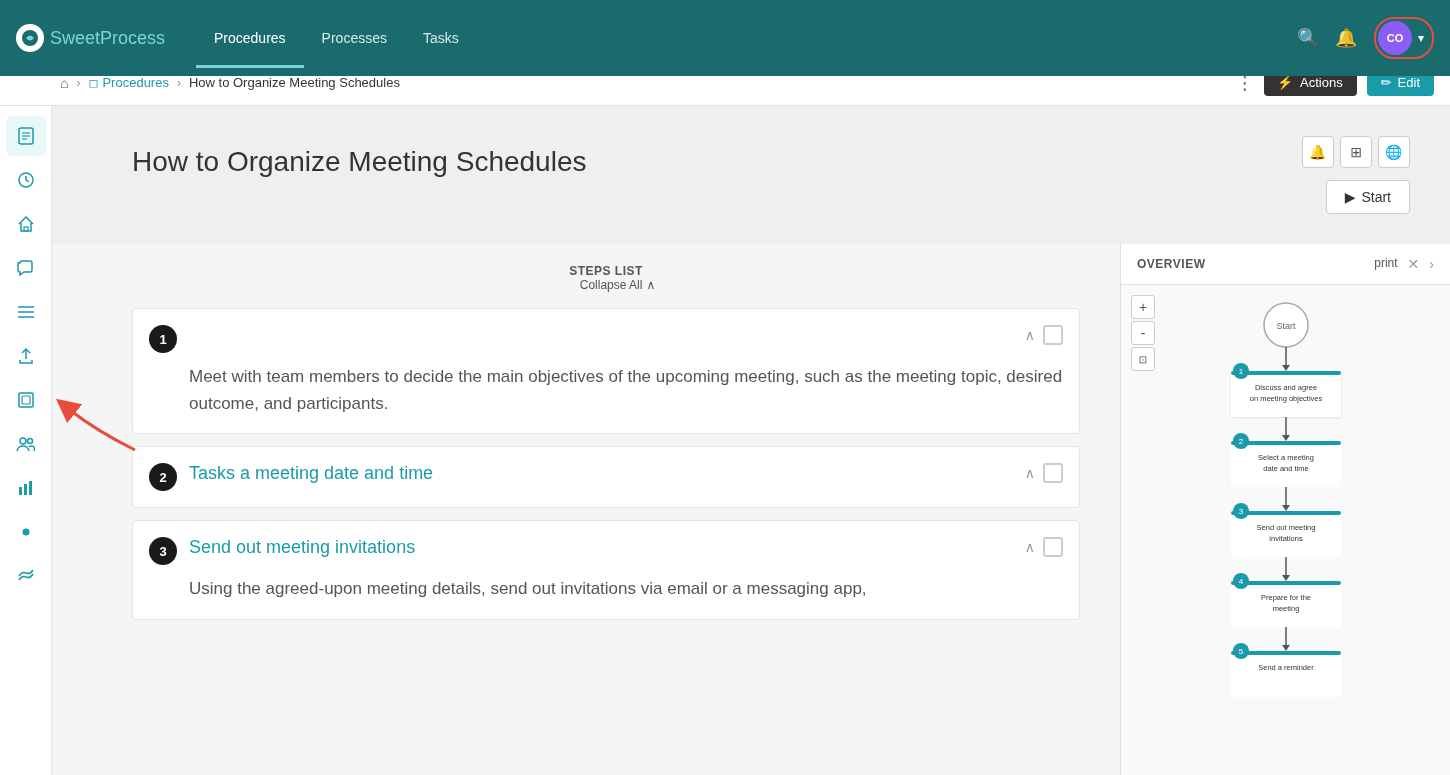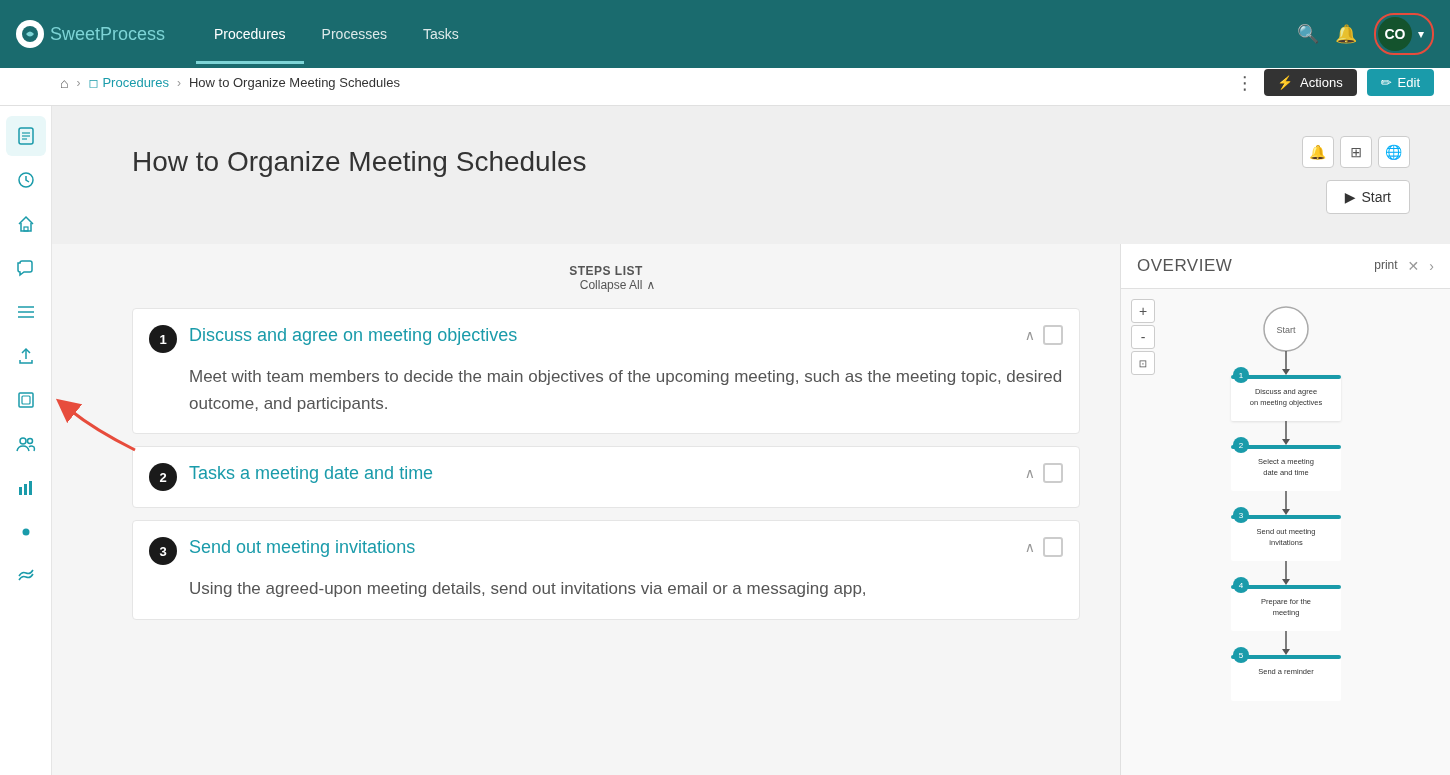--- a/index.html
+++ b/index.html
@@ -1,21 +1,21 @@
 <!DOCTYPE html>
 <html><head>
   <meta charset="utf-8">
   <style>
     * { margin: 0; padding: 0; box-sizing: border-box; }
     body { font-family: -apple-system, BlinkMacSystemFont, 'Segoe UI', sans-serif; background: #f5f5f5; overflow: hidden; }
 
     
     .top-nav {
       background: #1a6b6e;
-      height: 68px;
+      height: 76px;
       display: flex;
       align-items: center;
       padding: 0 16px;
       position: fixed;
       top: 0; left: 0; right: 0;
       z-index: 100;
     }
     .logo-area {
       display: flex;
       align-items: center;
@@ -64,23 +64,23 @@
     }
     .nav-icon-btn {
       color: white;
       cursor: pointer;
       font-size: 18px;
       opacity: 0.9;
     }
     .avatar {
       width: 34px; height: 34px;
       border-radius: 50%;
-      background: #14532d;
+      background: #8b5cf6;
       display: flex; align-items: center; justify-content: center;
-      color: white; font-size: 14px; font-weight: 600;
+      color: white; font-size: 11px; font-weight: 600;
       cursor: pointer;
     }
     .user-menu {
       display: flex; align-items: center; gap: 6px;
       cursor: pointer;
       border: 2px solid #e74c3c;
       border-radius: 20px;
       padding: 2px 8px 2px 2px;
     }
     .user-menu-arrow { color: white; font-size: 12px; }
@@ -320,22 +320,22 @@
       flex-direction: column;
     }
     .overview-header {
       display: flex;
       align-items: center;
       justify-content: space-between;
       padding: 12px 16px;
       border-bottom: 1px solid #e0e0e0;
     }
     .overview-title {
-      font-size: 17px;
-      font-weight: 400;
+      font-size: 12px;
+      font-weight: 700;
       color: #555;
       letter-spacing: 0.5px;
     }
     .overview-controls {
       display: flex;
       align-items: flex-start;
       gap: 10px;
     }
     .overview-print { font-size: 12px; color: #555; cursor: pointer; }
     .overview-icon { color: #999; cursor: pointer; font-size: 14px; }
@@ -531,21 +531,20 @@
       <div class="steps-header">
         <span class="steps-title">STEPS LIST</span>
         <span class="collapse-all">
           <span>Collapse All</span> ∧
         </span>
       </div>
 
       <div class="step-item">
         <div class="step-header">
           <div class="step-number">1</div>
-          <span class="step-title">Discuss and agree on meeting objectives</span>
           <div class="step-controls">
             <span class="step-chevron">∧</span>
             <div class="step-checkbox"></div>
           </div>
         </div>
         <div class="step-body">Meet with team members to decide the main objectives of the upcoming meeting, such as the meeting topic, desired outcome, and participants.</div>
       </div>
 
       <div class="step-item">
         <div class="step-header">

